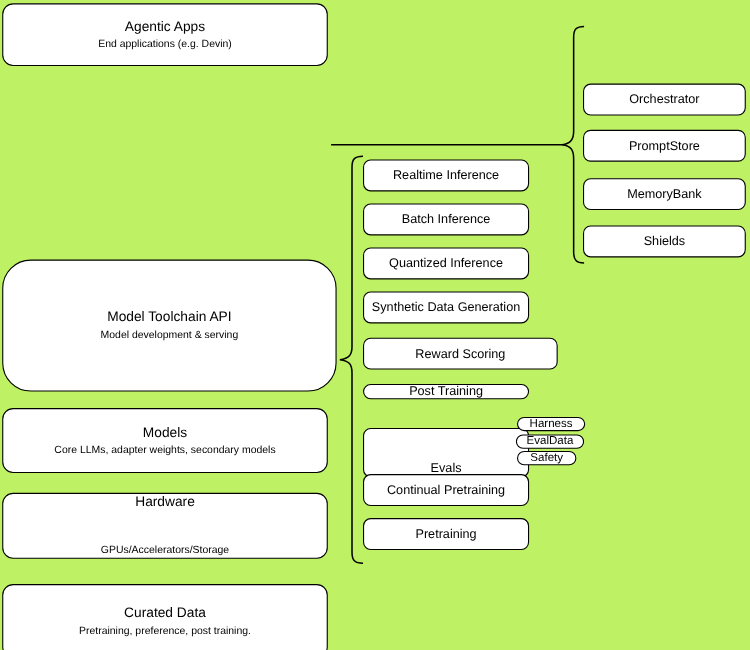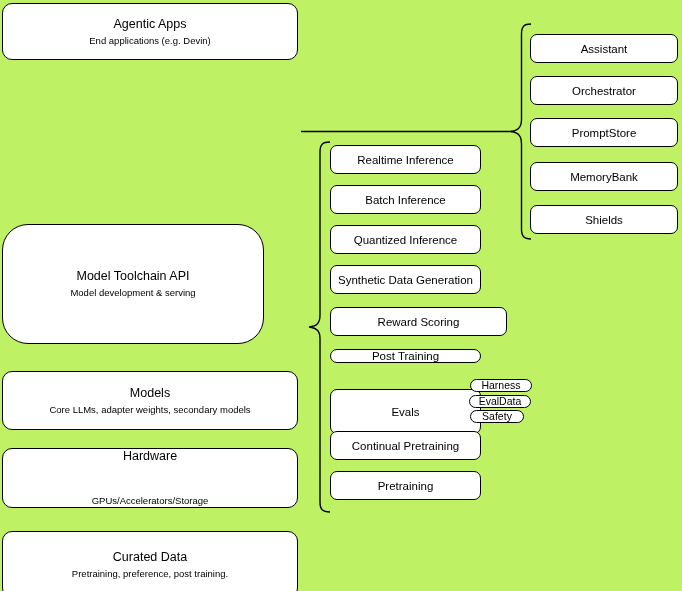--- a/index.html
+++ b/index.html
@@ -83,21 +83,21 @@
     <path d="M531,24 C524,24 521.5,26.5 521.5,34 L521.5,119 C521.5,126.5 519,130.5 511,131.5 C519,132.5 521.5,136.5 521.5,144 L521.5,229 C521.5,236.5 524,239 531,239" stroke="#000000" stroke-width="1.4" fill="none"></path>
     <path d="M330,142 C322.5,142 320,144.5 320,152 L320,315 C320,322.5 317.5,326 309,327 C317.5,328 320,331.5 320,339 L320,502 C320,509.5 322.5,512 330,512" stroke="#000000" stroke-width="1.4" fill="none"></path>
   </svg>
 
   <div class="node" style="left:2px; top:3px; width:296px; height:57px;">
     <span class="title">Agentic Apps</span>
     <span class="subtitle">End applications (e.g. Devin)</span>
   </div>
 
 
-  <div class="node big" style="left:2px; top:224px; width:262px; height:120px;">
+  <div class="node big" style="left:2px; top:236px; width:304px; height:120px;">
     <span class="title">Model Toolchain API</span>
     <span class="subtitle">Model development &amp; serving</span>
   </div>
 
   <div class="node" style="left:2px; top:371px; width:296px; height:59px;">
     <span class="title">Models</span>
     <span class="subtitle">Core LLMs, adapter weights, secondary models</span>
   </div>
 
   <div class="node" style="left:2px; top:448px; width:296px; height:60px;gap:28px;">
@@ -121,43 +121,40 @@
   </div>
   <div class="node small" style="left:330px; top:265px; width:151px; height:29px;">
     <span class="label">Synthetic Data Generation</span>
   </div>
   <div class="node small" style="left:330px; top:307px; width:177px; height:29px;">
     <span class="label">Reward Scoring</span>
   </div>
   <div class="node small" style="left:330px; top:349px; width:151px; height:14px;">
     <span class="label">Post Training</span>
   </div>
-  <div class="node small" style="left:330px; top:389px; width:151px; height:45px;">
+  <div class="node small" style="left:330px; top:389px; width:151px; height:45px;justify-content:flex-end;">
     <span class="label">Evals</span>
   </div>
   <div class="node small" style="left:330px; top:431px; width:151px; height:29px;">
     <span class="label">Continual Pretraining</span>
   </div>
   <div class="node small" style="left:330px; top:471px; width:151px; height:29px;">
     <span class="label">Pretraining</span>
   </div>
 
   <div class="tag" style="left:470px; top:379px; width:62px; height:13px;">
     <span class="label">Harness</span>
   </div>
   <div class="tag" style="left:469px; top:395px; width:62px; height:13px;">
     <span class="label">EvalData</span>
   </div>
   <div class="tag" style="left:470px; top:410px; width:54px; height:13px;justify-content:center;">
     <span class="label">Safety</span>
   </div>
 
-  <div class="node small" style="left:530px; top:34px; width:148px; height:29px;">
-    <span class="label">Assistant</span>
-  </div>
   <div class="node small" style="left:530px; top:76px; width:148px; height:29px;">
     <span class="label">Orchestrator</span>
   </div>
   <div class="node small" style="left:530px; top:118px; width:148px; height:29px;">
     <span class="label">PromptStore</span>
   </div>
   <div class="node small" style="left:530px; top:162px; width:148px; height:29px;">
     <span class="label">MemoryBank</span>
   </div>
   <div class="node small" style="left:530px; top:205px; width:148px; height:29px;">

